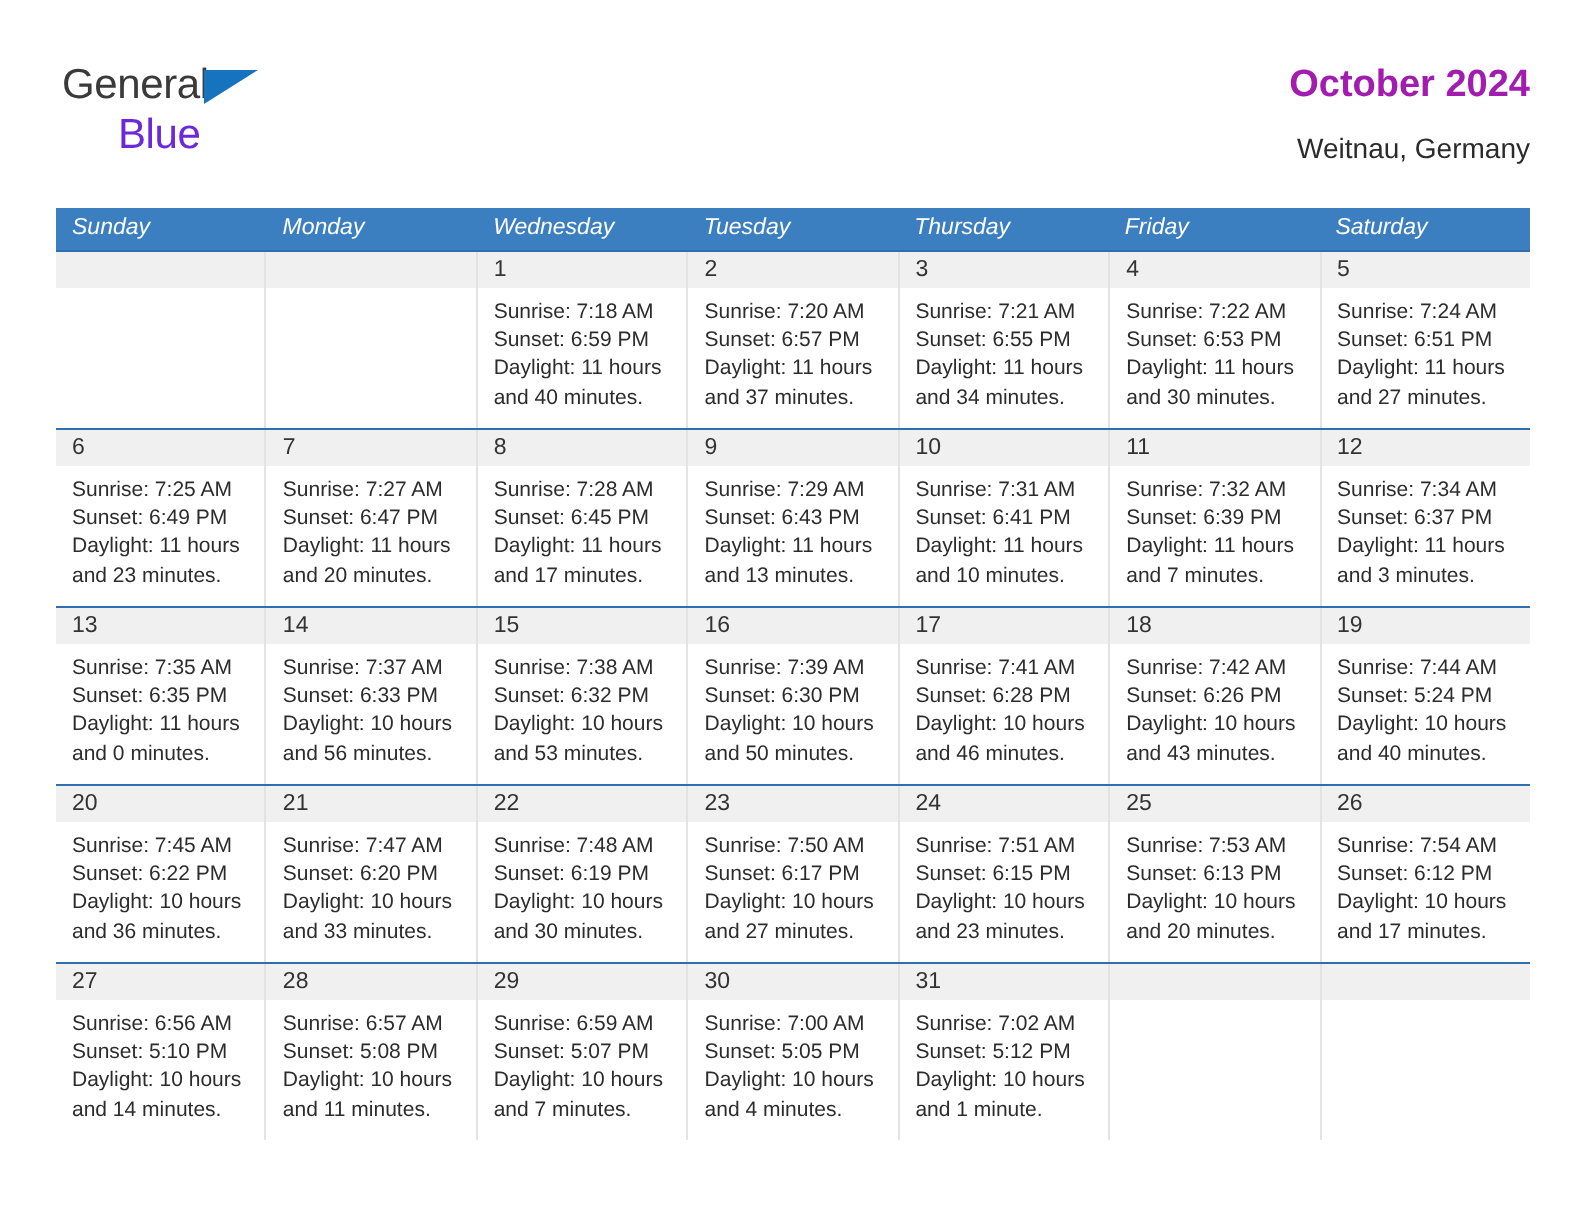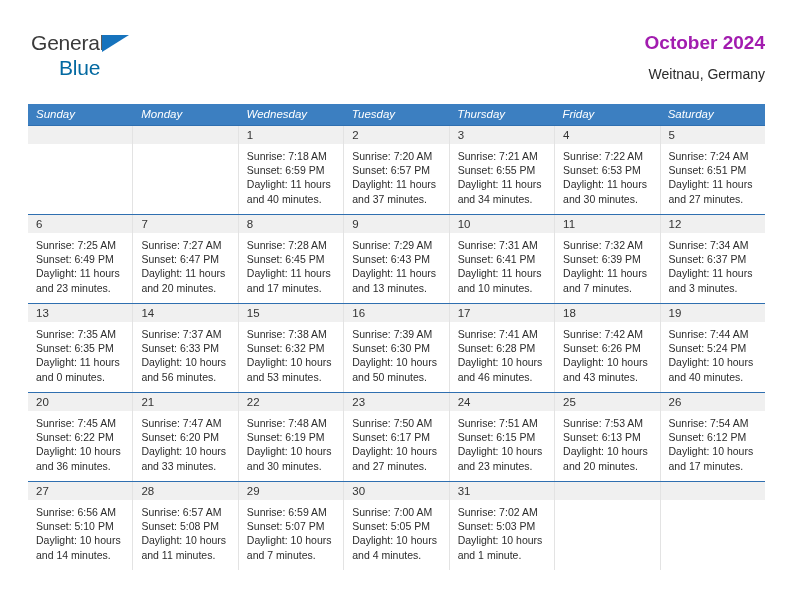--- a/index.html
+++ b/index.html
@@ -53,21 +53,21 @@
     left: 71px;
     top: 3px;
     width: 0;
     height: 0;
     border-top: 17px solid #1673bd;
     border-right: 27px solid transparent;
   }
   .logo-row2 {
     display: block;
     font-size: 21px;
-    color: #0369a1;
+    color: #6d28d9;
     margin-left: 28px;
     margin-top: 1px;
     letter-spacing: -0.2px;
   }
 
   .title-block {
     position: absolute;
     right: 0;
     top: 0;
     text-align: right;
@@ -443,21 +443,21 @@
             <div class="day-info">
               <div>Sunrise: 7:00 AM</div>
               <div>Sunset: 5:05 PM</div>
               <div class="daylight">Daylight: 10 hours and 4 minutes.</div>
             </div>
           </div>
           <div class="day-cell">
             <div class="day-num-band">31</div>
             <div class="day-info">
               <div>Sunrise: 7:02 AM</div>
-              <div>Sunset: 5:03 PM</div>
+              <div>Sunset: 5:12 PM</div>
               <div class="daylight">Daylight: 10 hours and 1 minute.</div>
             </div>
           </div>
           <div class="day-cell empty">
             <div class="day-num-band"></div>
           </div>
           <div class="day-cell empty">
             <div class="day-num-band"></div>
           </div>
         </div>

